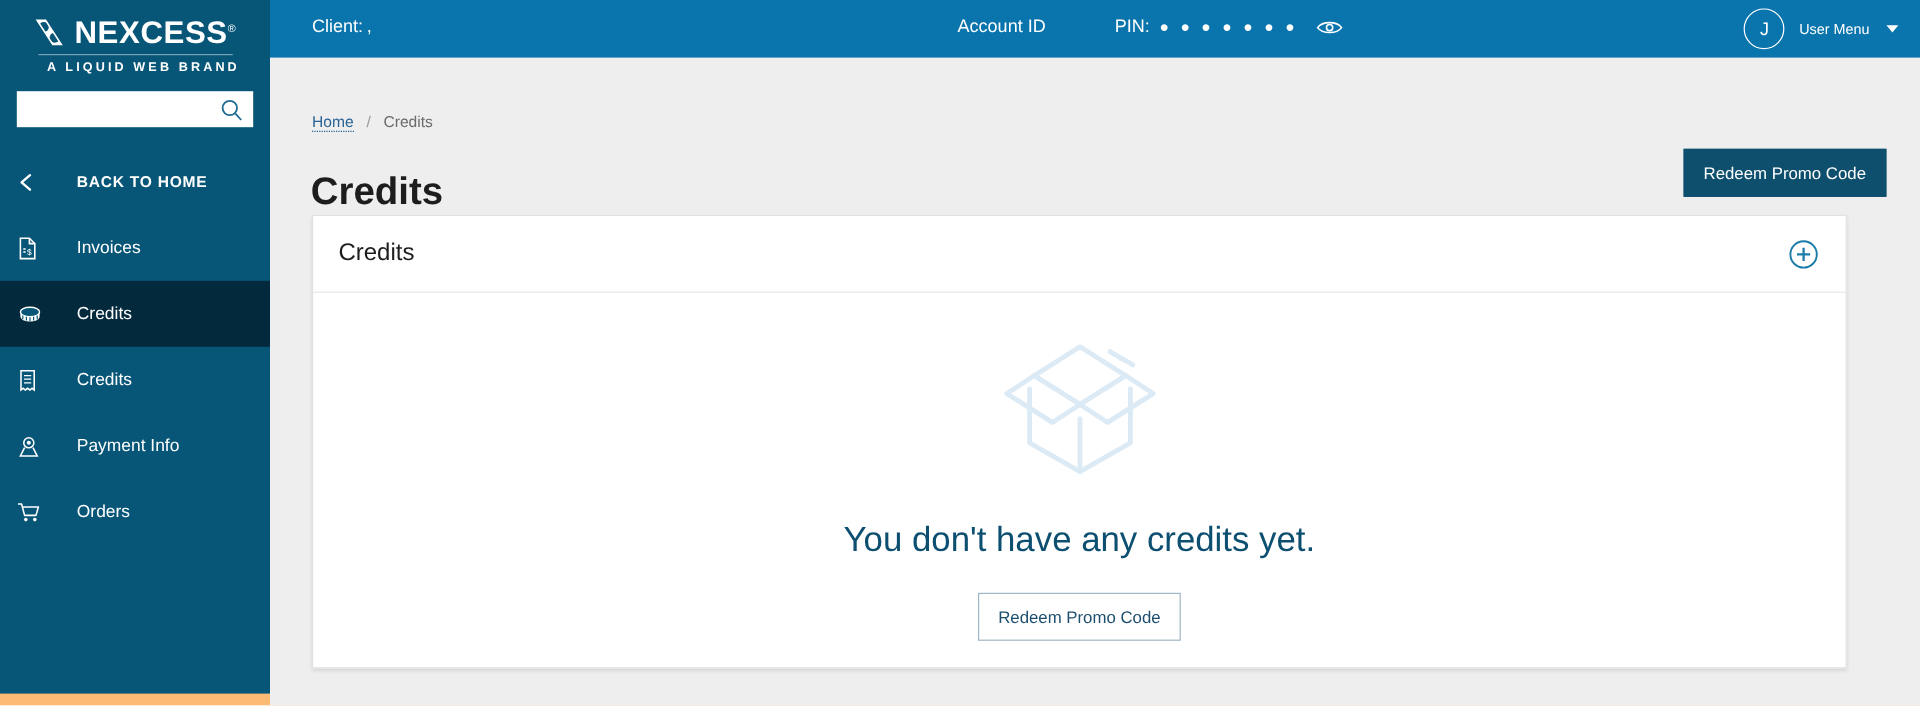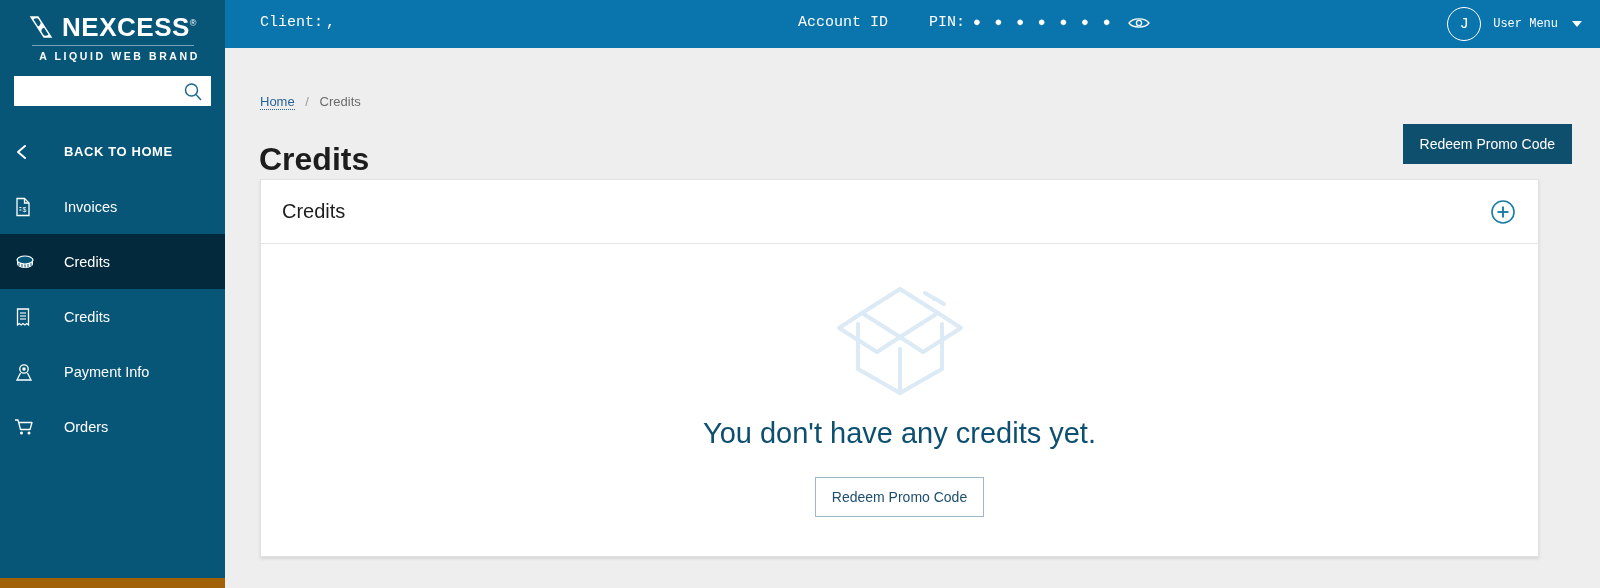--- a/index.html
+++ b/index.html
@@ -3,21 +3,21 @@
 <meta charset="utf-8">
 <style>
   * { box-sizing: border-box; }
   html, body {
     margin: 0; padding: 0;
     width: 1600px; height: 588px;
     overflow: hidden;
     font-family: "Liberation Sans", sans-serif;
     background: #ffffff;
   }
-  .app { position: relative; width: 1600px; height: 588px; background: #a16207; }
+  .app { position: relative; width: 1600px; height: 588px; background: #fdba74; }
 
   
   .sidebar {
     position: absolute; left: 0; top: 0;
     width: 225px; height: 578px;
     background: #075678;
     color: #ffffff;
   }
   .brand { padding: 14px 0 0 0; text-align: center; }
   .brand-logo {
@@ -66,21 +66,20 @@
   .nav-back .lbl { font-size: 13px; font-weight: bold; letter-spacing: 0.6px; }
   .nav-item.active { background: #03293c; }
 
   
   .topbar {
     position: absolute; left: 225px; top: 0;
     width: 1375px; height: 64px;
     background: #0a74ad;
     border-bottom: 4px solid #a3a3a3;
     color: #ffffff;
-    font-family: Liberation Mono, monospace;
   }
   .tb-client { position: absolute; left: 35px; top: 14px; font-size: 15px; }
   .tb-client .val { margin-left: 3px; font-size: 15px; }
   .tb-account { position: absolute; left: 525px; top: 14px; font-size: 15px; margin-left: 48px; }
   .tb-pin { position: absolute; left: 704px; top: 14px; font-size: 15px; display: flex; align-items: center; gap: 4px; }
   .pin-dots { letter-spacing: 3px; font-size: 13px; margin-left: 4px; }
   .eye-btn { margin-left: 10px; display: flex; align-items: center; cursor: pointer; }
   .tb-user {
     position: absolute; right: 18px; top: 7px;
     display: flex; align-items: center; gap: 12px; cursor: pointer;
@@ -125,21 +124,21 @@
   }
   .card-title { font-size: 20px; color: #1d1d1d; }
   .plus-btn { cursor: pointer; display: flex; align-items: center; }
 
   .empty {
     display: flex; flex-direction: column; align-items: center;
     padding-top: 27px;
   }
   .empty-art { opacity: 1; }
   .empty-text {
-    margin-top: 12px; font-size: 29px; color: #0d4f70;
+    margin-top: 28px; font-size: 29px; color: #0d4f70;
   }
   .btn-outline {
     margin-top: 27px; background: #ffffff; color: #1d4e6e;
     border: 1px solid #9fb6c4; font-size: 14px; padding: 11px 16px;
     cursor: pointer; font-family: "Liberation Sans", sans-serif;
   }
 </style>
 </head>
 <body>
 

